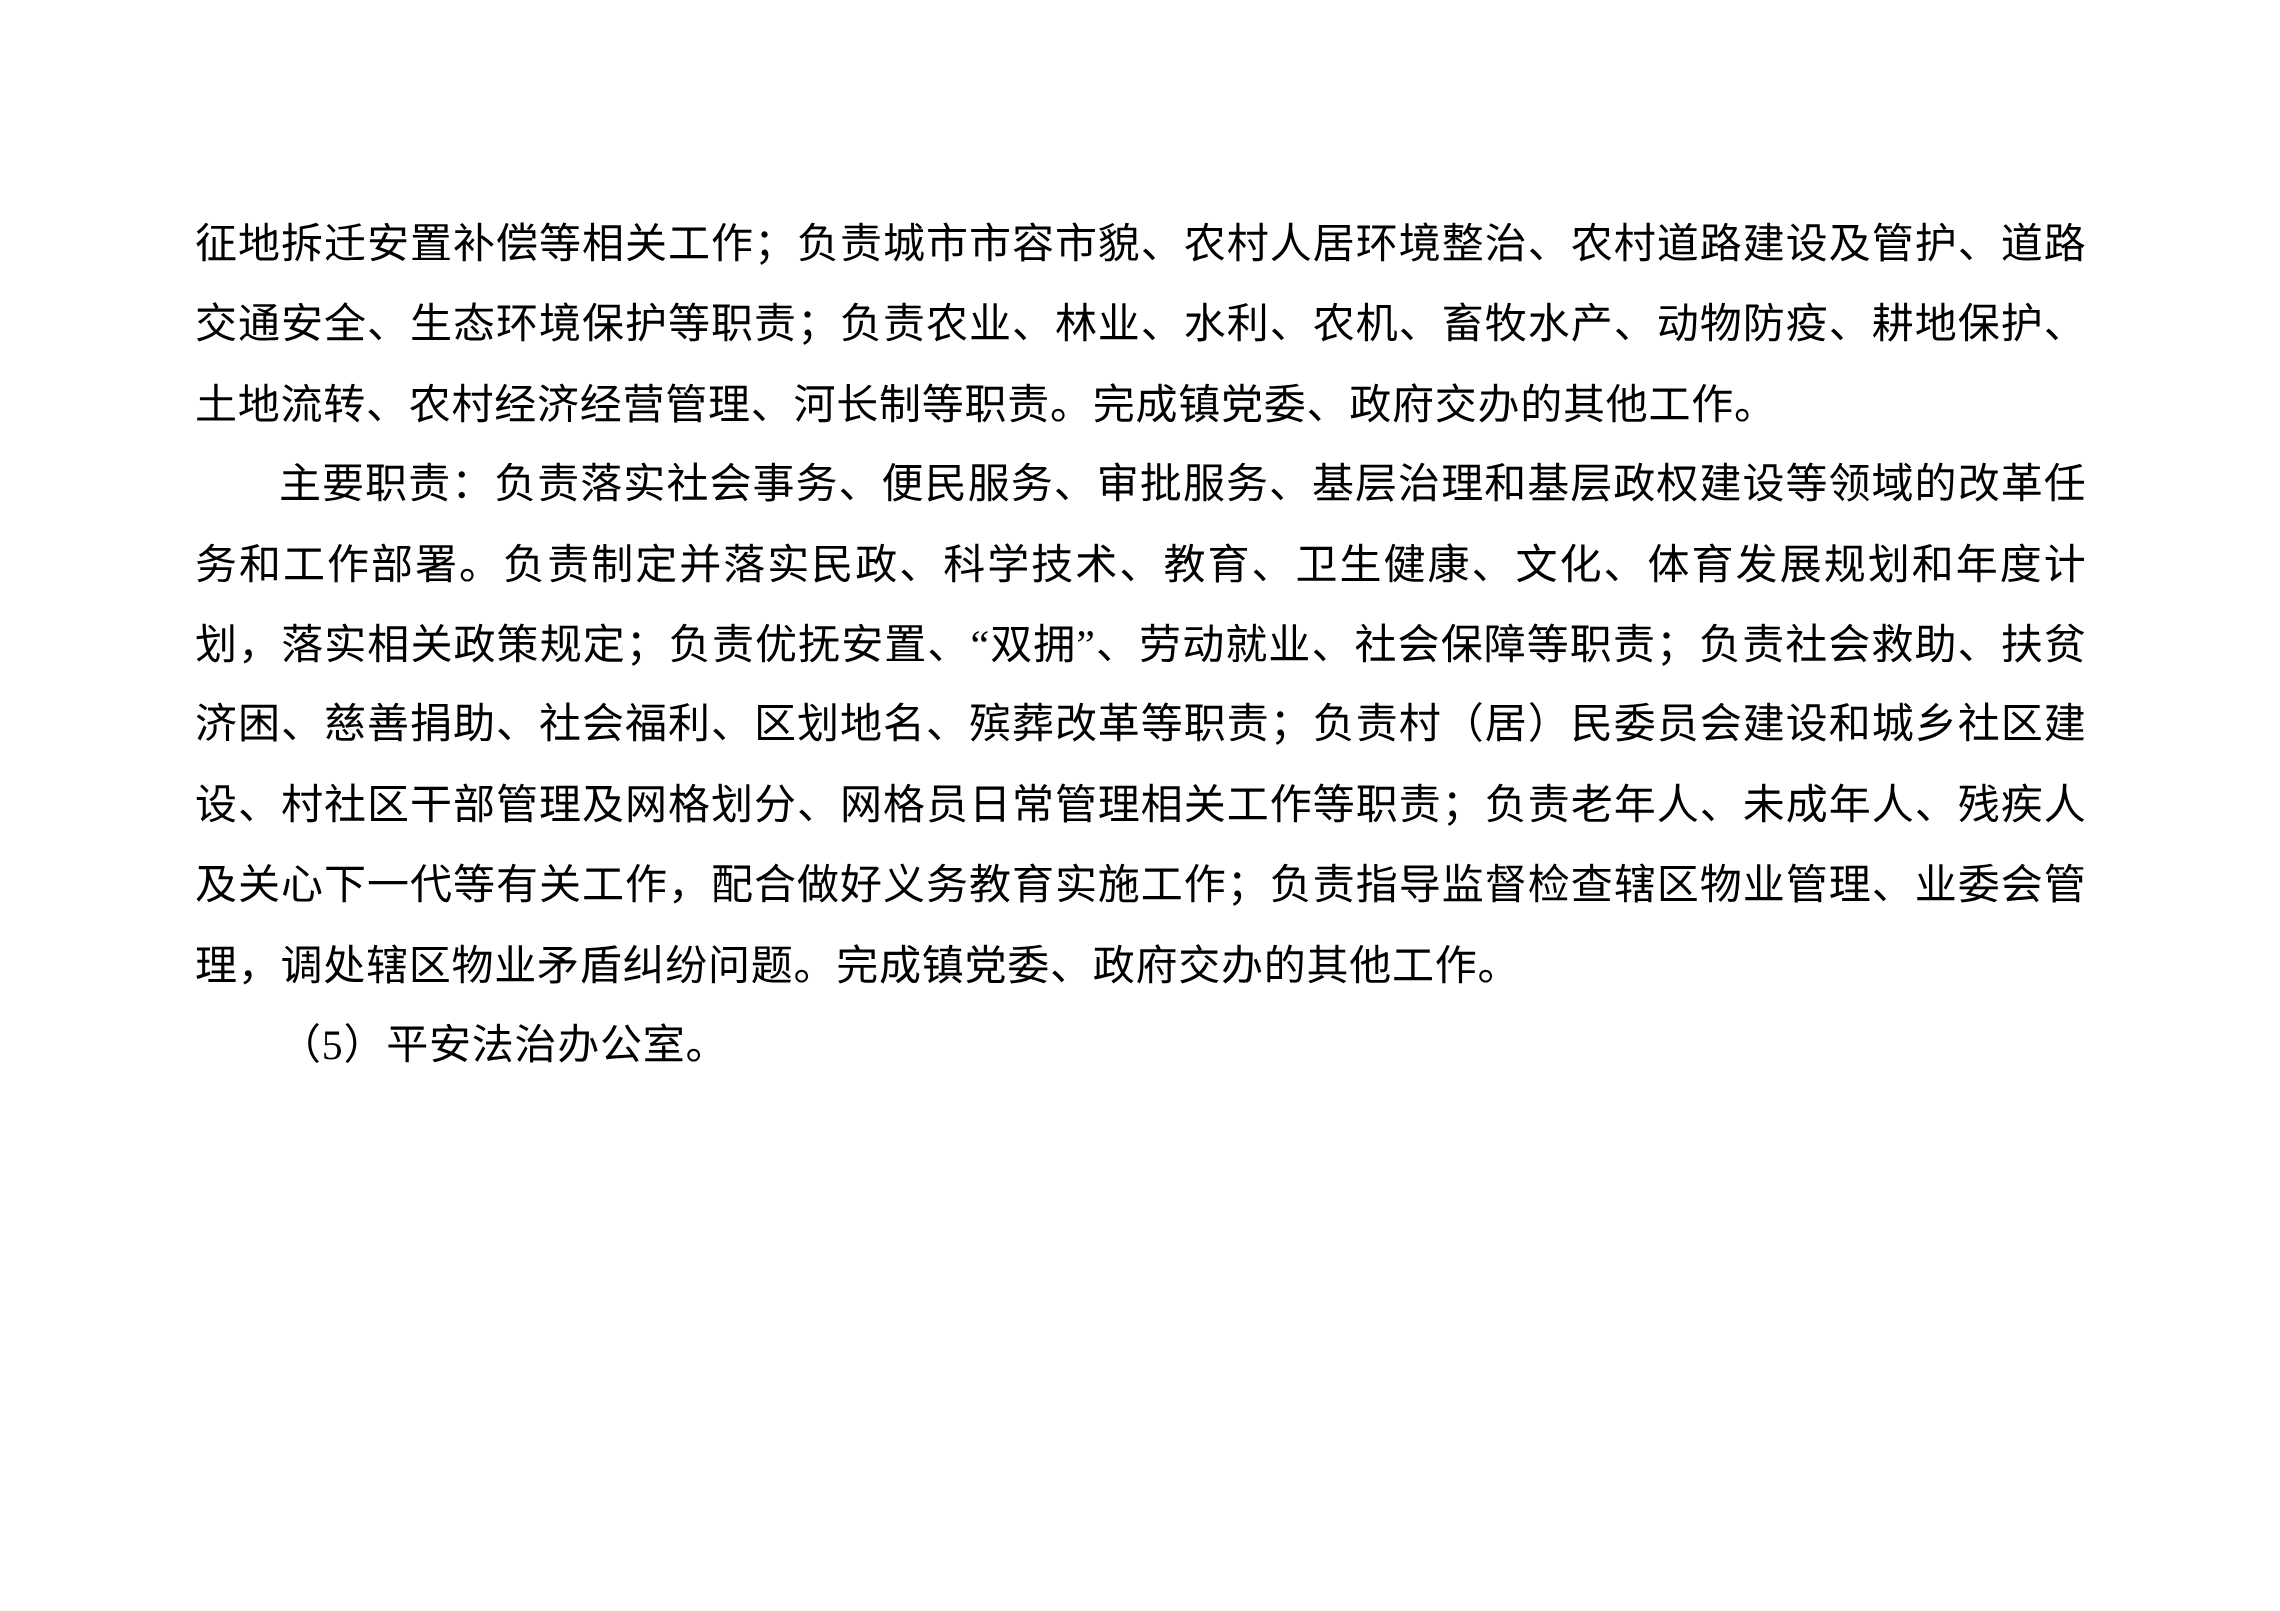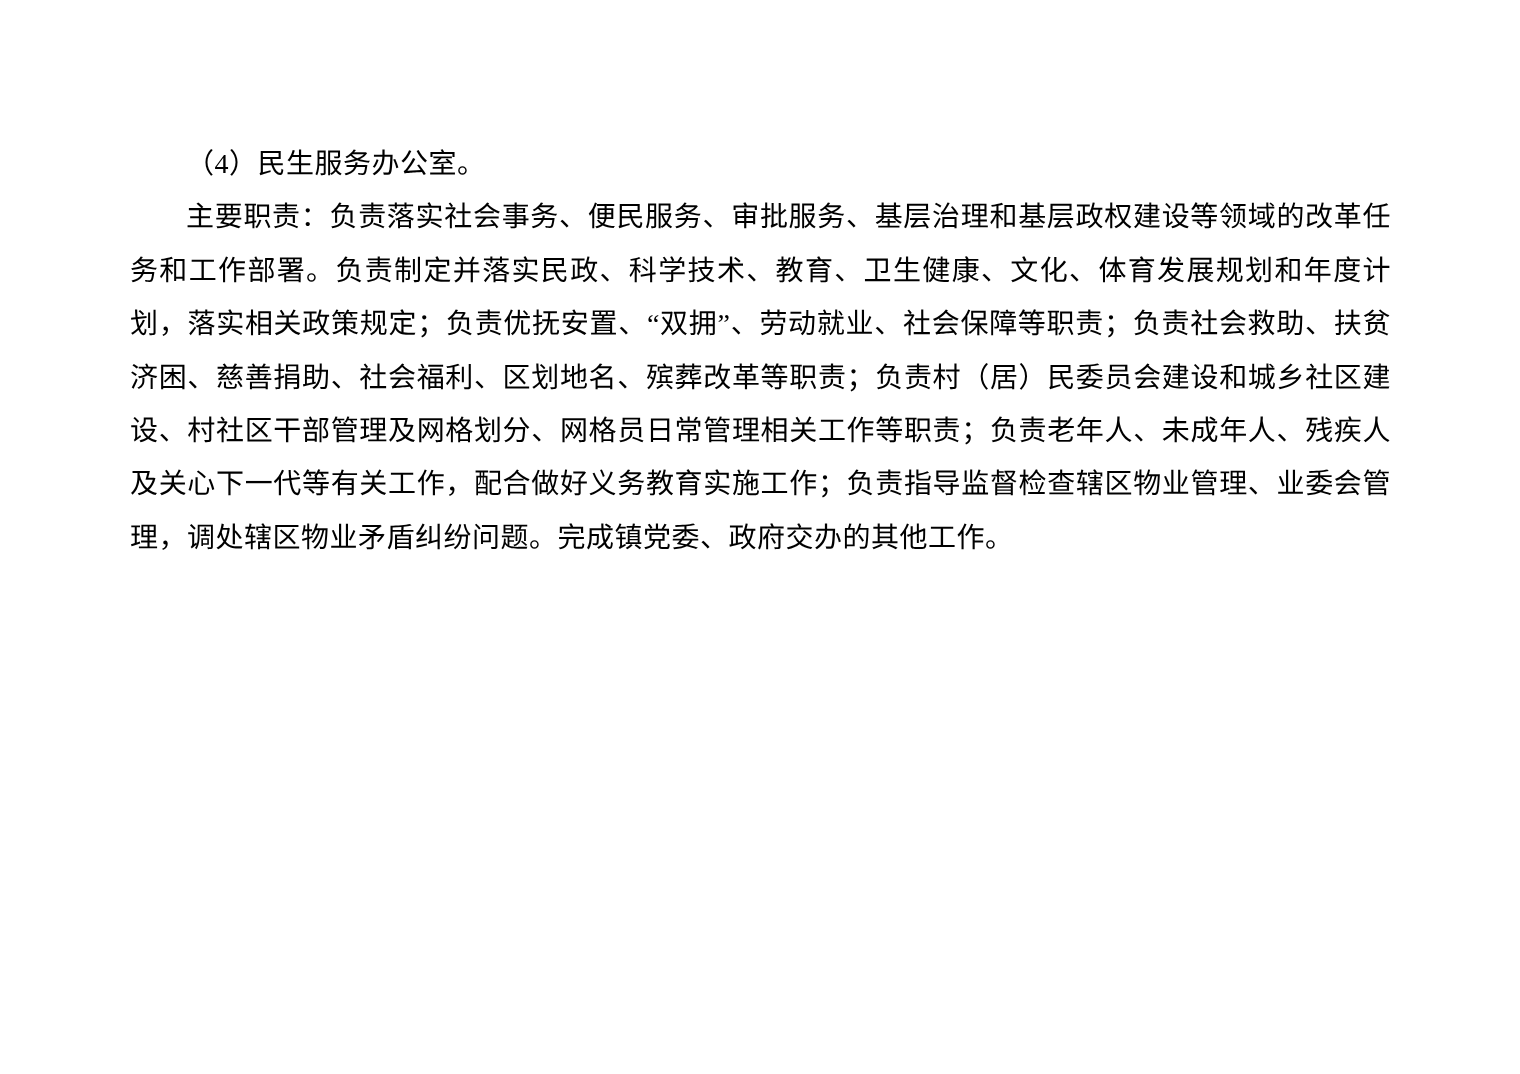--- a/index.html
+++ b/index.html
@@ -33,16 +33,17 @@
   }
   .para.continuation {
     text-indent: 0;
   }
 </style>
 </head>
 <body>
 
 <div class="page">
   <div class="text-block">
-    <p class="para">（4）民生服务办公室。</p>
+    <p class="para continuation">征地拆迁安置补偿等相关工作；负责城市市容市貌、农村人居环境整治、农村道路建设及管护、道路交通安全、生态环境保护等职责；负责农业、林业、水利、农机、畜牧水产、动物防疫、耕地保护、土地流转、农村经济经营管理、河长制等职责。完成镇党委、政府交办的其他工作。</p>
     <p class="para">主要职责：负责落实社会事务、便民服务、审批服务、基层治理和基层政权建设等领域的改革任务和工作部署。负责制定并落实民政、科学技术、教育、卫生健康、文化、体育发展规划和年度计划，落实相关政策规定；负责优抚安置、“双拥”、劳动就业、社会保障等职责；负责社会救助、扶贫济困、慈善捐助、社会福利、区划地名、殡葬改革等职责；负责村（居）民委员会建设和城乡社区建设、村社区干部管理及网格划分、网格员日常管理相关工作等职责；负责老年人、未成年人、残疾人及关心下一代等有关工作，配合做好义务教育实施工作；负责指导监督检查辖区物业管理、业委会管理，调处辖区物业矛盾纠纷问题。完成镇党委、政府交办的其他工作。</p>
+    <p class="para">（5）平安法治办公室。</p>
   </div>
 </div>
 
 </body></html>

